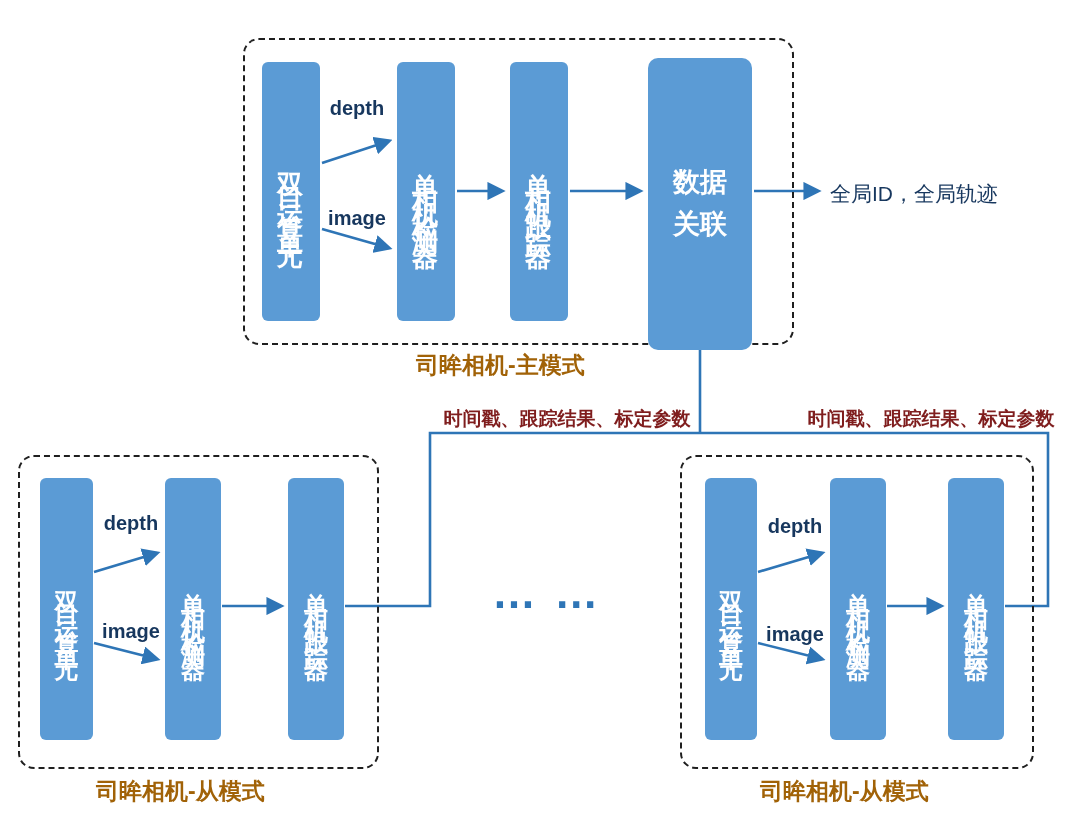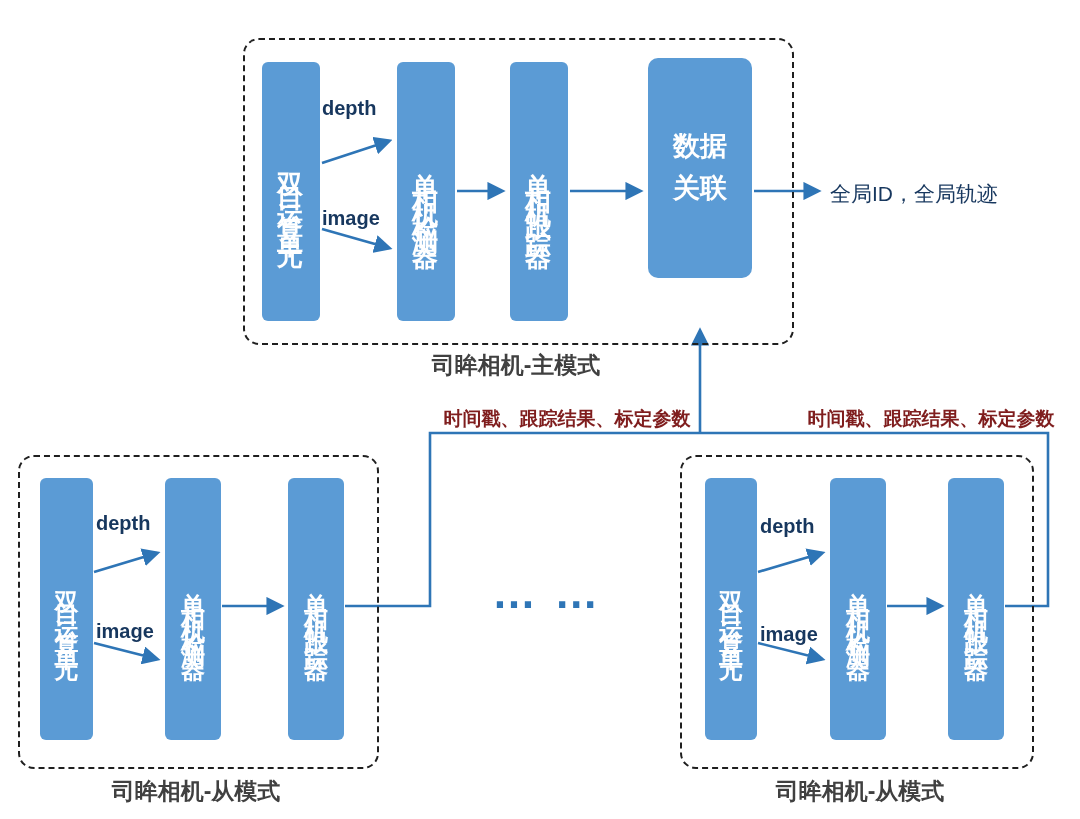--- a/index.html
+++ b/index.html
@@ -18,26 +18,25 @@
   .node-big { border-radius:10px; }
   .vtext {
     writing-mode:vertical-lr; text-orientation:upright;
     font-size:26px; font-weight:600; letter-spacing:0.55em; padding-top:7px;
   }
   .assoc-text {
     font-size:27px; font-weight:600; width:2.2em; text-align:center;
     line-height:1.55; word-break:break-all;
   }
   .caption {
-    position:absolute; color:#404040; font-weight:bold; font-size:23px;
-    text-align:center;
+    position:absolute; color:#a16207; font-weight:bold; font-size:23px;
   }
   .flow-label {
     position:absolute; color:#17375E; font-weight:bold; font-size:20px;
-    width:70px;
+    text-align:center; width:70px;
   }
   .link-label {
     position:absolute; color:#7f1d1d; font-weight:bold; font-size:19px;
     text-align:center; width:290px;
   }
   .output-label {
     position:absolute; color:#17375E; font-weight:normal; font-size:21px;
     white-space:nowrap;
   }
   .ellipsis {
@@ -86,21 +85,21 @@
   </div>
 
   <div class="node" style="left:397px; top:62px; width:58px; height:259px;">
     <span class="vtext">单相机检测器</span>
   </div>
 
   <div class="node" style="left:510px; top:62px; width:58px; height:259px;">
     <span class="vtext">单相机跟踪器</span>
   </div>
 
-  <div class="node node-big" style="left:648px; top:58px; width:104px; height:220px;">
+  <div class="node node-big" style="left:648px; top:58px; width:104px; height:292px;">
     <span class="assoc-text">数据关联</span>
   </div>
 
   <div class="flow-label" style="left:322px; top:97px;">depth</div>
   <div class="flow-label" style="left:322px; top:207px;">image</div>
 
   <div class="output-label" style="left:830px; top:180px;">全局ID，全局轨迹</div>
 
   <div class="caption" style="left:416px; top:350px; width:200px;">司眸相机-主模式</div>
 

